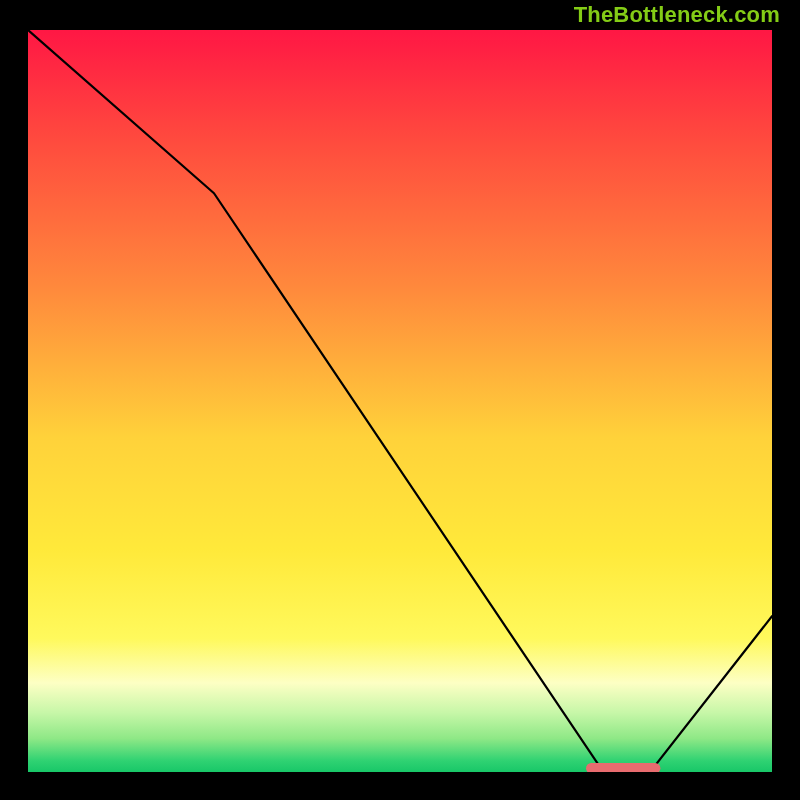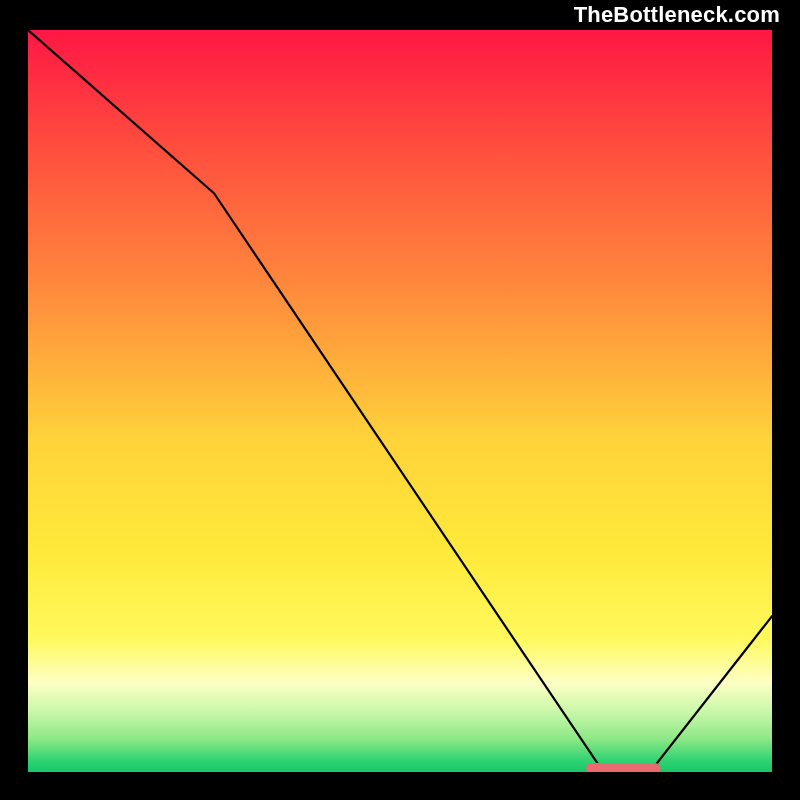--- a/index.html
+++ b/index.html
@@ -16,21 +16,21 @@
     height: 800px;
     background: #000000;
   }
   .attribution {
     position: absolute;
     top: 2px;
     right: 20px;
     font-family: Arial, sans-serif;
     font-size: 22px;
     font-weight: 600;
-    color: #ffffff;
+    color: #84cc16;
     letter-spacing: 0.2px;
   }
   .plot {
     position: absolute;
     left: 28px;
     top: 30px;
     width: 744px;
     height: 742px;
     display: block;
   }

